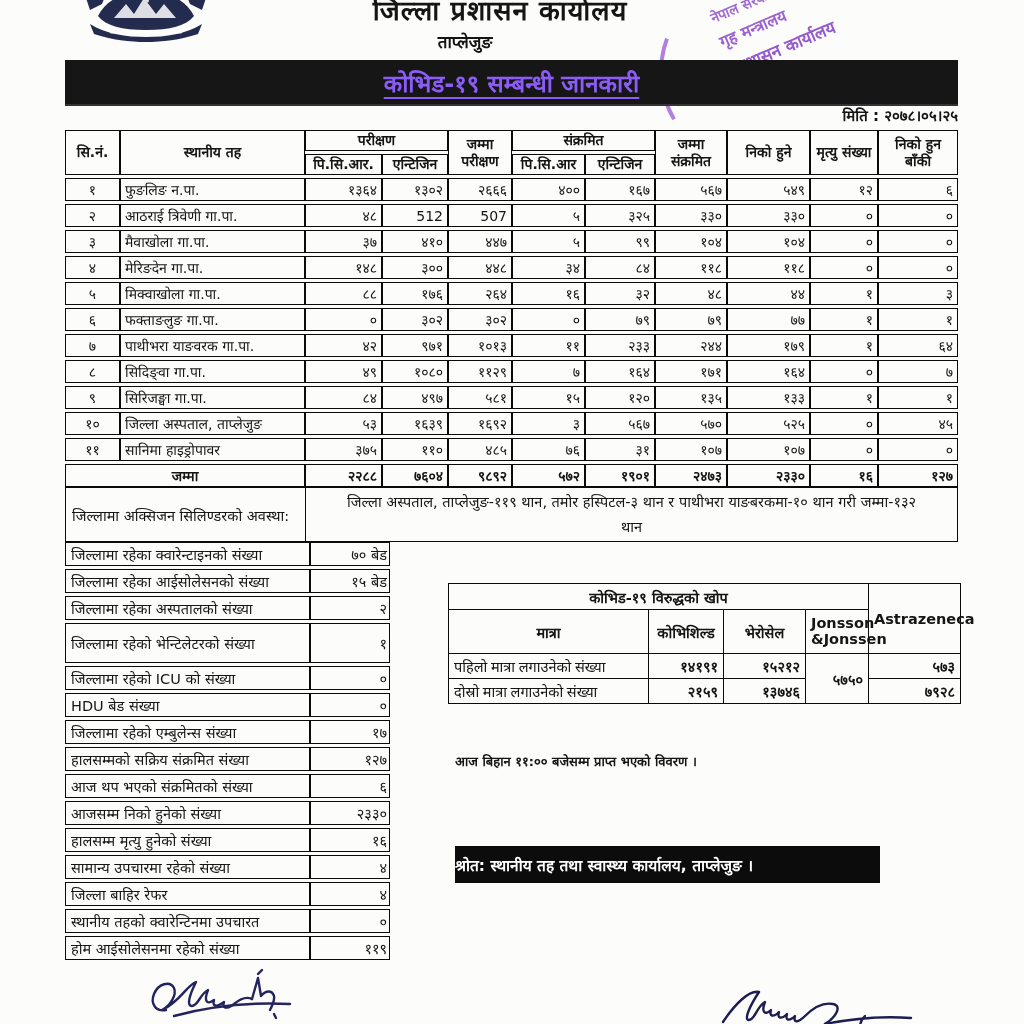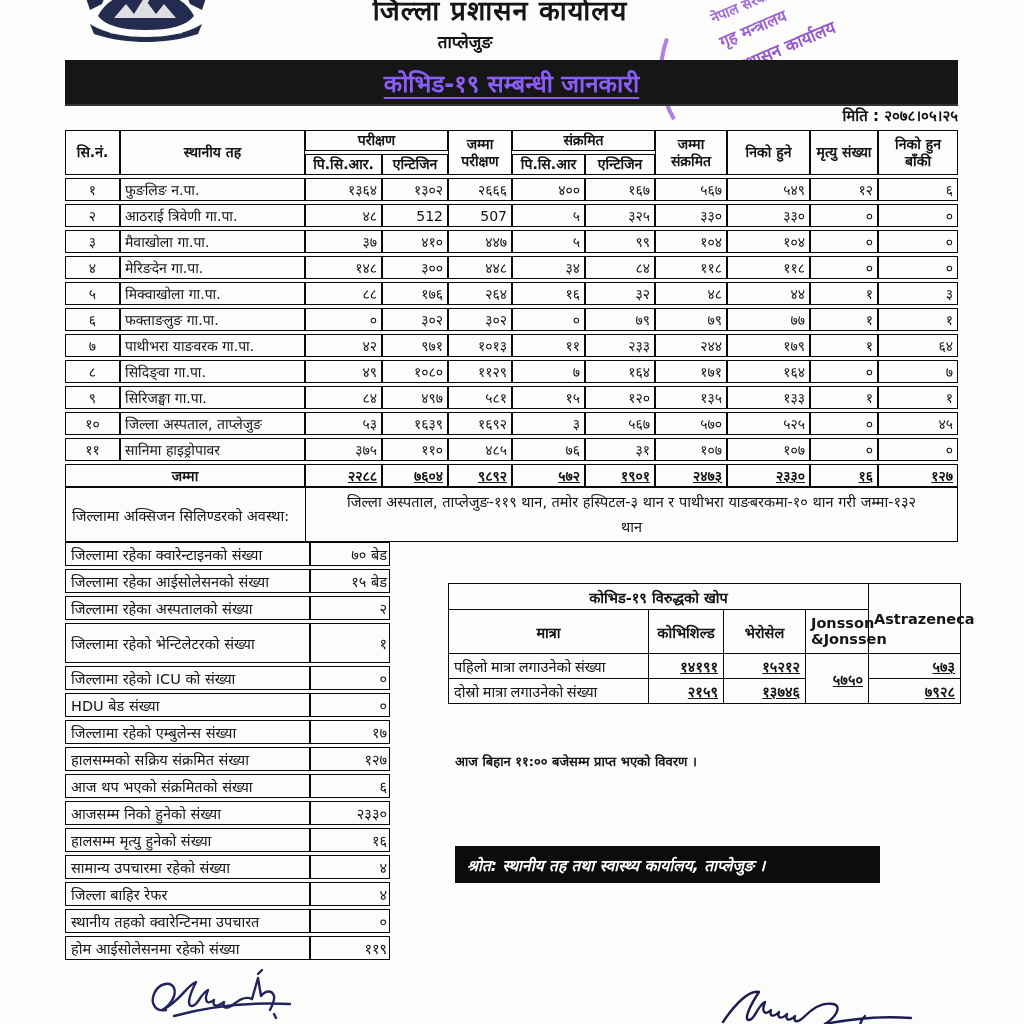--- a/index.html
+++ b/index.html
@@ -16,21 +16,21 @@
   .dateline{right:66px;top:105px;font-size:15px;font-weight:bold;}
   
   table{border-spacing:0;}
   .maintbl{left:65px;top:127px;width:893px;border-collapse:separate;border-spacing:0 3px;table-layout:fixed;}
   .maintbl td,.maintbl th{border:1.6px solid #0a0a0a;font-size:14px;padding:1px 4px;height:21px;
         overflow:hidden;white-space:nowrap;box-sizing:border-box;background:#fcfcfa;}
   .maintbl th{font-weight:bold;text-align:center;white-space:normal;line-height:1.15;}
   .sn{text-align:center;}
   .name{text-align:left;padding-left:5px;}
   .num{text-align:right;padding-right:7px;}
-  .b{font-weight:bold;text-decoration:underline;}
+  .b{font-weight:bold;}
   .total-label{text-align:center;font-weight:bold;}
   
   .oxy{left:65px;top:487px;width:893px;border-collapse:collapse;table-layout:fixed;}
   .oxy td{border:1.6px solid #0a0a0a;font-size:14.5px;box-sizing:border-box;}
   .oxy .lab{width:240px;padding:4px 6px;}
   .oxy .val{text-align:center;padding:2px 30px;line-height:1.7;font-size:14.5px;}
   
   .stats{left:65px;top:539px;width:325px;border-collapse:separate;border-spacing:0 3px;table-layout:fixed;}
   .stats td{border:1.6px solid #0a0a0a;font-size:14.5px;height:22px;padding:1px 5px;
         box-sizing:border-box;white-space:nowrap;overflow:hidden;background:#fcfcfa;}
@@ -41,22 +41,22 @@
   .vax td{border:1.6px solid #0a0a0a;font-size:14.5px;padding:2px 5px;box-sizing:border-box;}
   .vt-title{text-align:center;font-weight:bold;font-size:15.5px;height:26px;}
   .vt-h{text-align:center;font-weight:bold;height:44px;}
   .vt-jj{font-size:14px;font-weight:bold;line-height:1.1;}
   .vt-az{text-align:center;font-weight:bold;font-size:12.5px;vertical-align:middle;}
   .vt-l{text-align:left;height:24px;font-family:Liberation Serif, serif;}
   .vt-merged{vertical-align:middle;}
   
   .timenote{left:455px;top:752px;font-size:13px;font-weight:bold;}
   .sourcebar{left:455px;top:846px;width:425px;height:37px;background:#0c0c0c;color:#fff;
-             display:flex;align-items:center;padding-left:12px;box-sizing:border-box;
-             font-size:15.5px;font-style:italic;font-weight:bold;}
+             display:flex;align-items:center;box-sizing:border-box;
+             font-size:15.5px;font-weight:bold;}
   
   .stamp{left:622px;top:-14px;width:270px;height:140px;opacity:.88;}
   
   .logo{left:76px;top:-10px;}
   .sig-left{left:140px;top:966px;}
   .sig-right{left:715px;top:980px;}
 </style>
 </head>
 <body>
 

